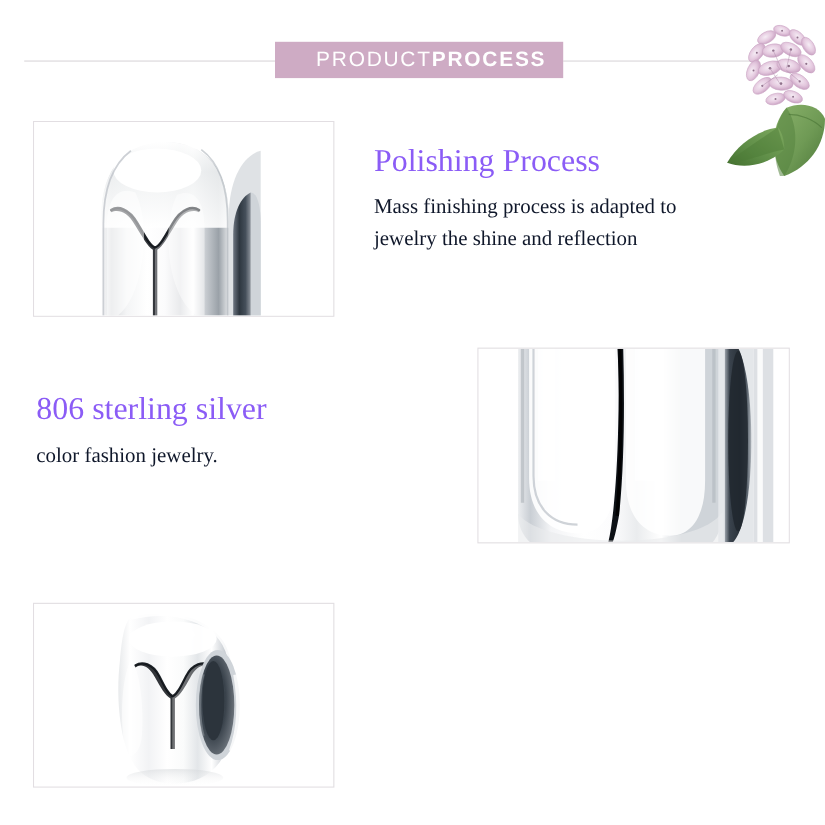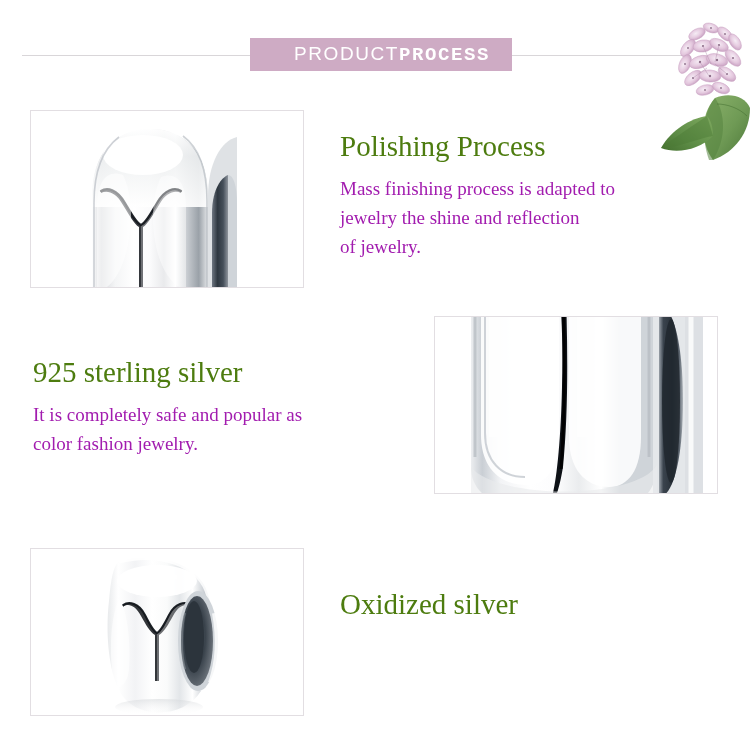--- a/index.html
+++ b/index.html
@@ -44,21 +44,21 @@
     justify-content: center;
     letter-spacing: 1.6px;
   }
   .banner-text {
     font-family: "Liberation Sans", sans-serif;
     font-size: 19px;
     color: #ffffff;
     white-space: nowrap;
   }
   .banner-text .light { font-weight: 400; margin-left: 22px; }
-  .banner-text .bold  { font-weight: 700; font-family: Liberation Mono, monospace; }
+  .banner-text .bold  { font-weight: 700; }
 
   
   .flower {
     position: absolute;
     left: 655px;
     top: 12px;
     width: 95px;
     height: 148px;
     pointer-events: none;
   }
@@ -78,29 +78,29 @@
 
   .textblock { position: absolute; }
   .text-1 { left: 340px; top: 130px; width: 340px; }
   .text-2 { left: 33px;  top: 356px; width: 330px; }
   .text-3 { left: 340px; top: 588px; width: 360px; }
 
   .heading {
     font-family: "Liberation Serif", serif;
     font-size: 29px;
     font-weight: 400;
-    color: #4d7c0f;
+    color: #8b5cf6;
     margin: 0 0 12px 0;
     line-height: 1.15;
     white-space: nowrap;
   }
   .body {
     font-family: "Liberation Serif", serif;
     font-size: 19px;
-    color: #a21caf;
+    color: #0f172a;
     line-height: 1.52;
     margin: 0;
   }
   .body .ln { display: block; white-space: nowrap; }
 </style>
 </head>
 <body>
 
 <div class="header">
 
@@ -242,21 +242,20 @@
       <path d="M176 176 L176 90 C176 56 167 36 152 25" fill="none" stroke="#aeb4ba" stroke-width="1.6" opacity="0.6"></path>
     </g>
   </svg>
 </div>
 
 <div class="textblock text-1">
   <h2 class="heading">Polishing Process</h2>
   <p class="body">
     <span class="ln">Mass finishing process is adapted to</span>
     <span class="ln">jewelry the shine and reflection</span>
-    <span class="ln">of jewelry.</span>
   </p>
 </div>
 
 <div class="photo photo-2">
   <svg viewBox="0 0 282 176" preserveAspectRatio="xMidYMid slice">
     <defs>
       <linearGradient id="g2body" x1="0" y1="0" x2="1" y2="0">
         <stop offset="0%" stop-color="#eceef0"></stop>
         <stop offset="6%" stop-color="#c9ced4"></stop>
         <stop offset="16%" stop-color="#f3f4f6"></stop>
@@ -302,23 +301,22 @@
       <path d="M152 -20 L152 120" stroke="#ffffff" stroke-width="20" opacity="0.7"></path>
       <path d="M40 -20 L40 140" stroke="#b7bcc2" stroke-width="3" opacity="0.75"></path>
       <path d="M214 -20 L214 140" stroke="#b0b6bc" stroke-width="3" opacity="0.6"></path>
 
       <path d="M36 150 C60 182 200 184 222 148 L222 176 L36 176 Z" fill="#e9ebed" opacity="0.6"></path>
     </g>
   </svg>
 </div>
 
 <div class="textblock text-2">
-  <h2 class="heading">925 sterling silver</h2>
+  <h2 class="heading">806 sterling silver</h2>
   <p class="body">
-    <span class="ln">It is completely safe and popular as</span>
     <span class="ln">color fashion jewelry.</span>
   </p>
 </div>
 
 <div class="photo photo-3">
   <svg viewBox="0 0 272 166" preserveAspectRatio="xMidYMid slice">
     <defs>
       <linearGradient id="g3body" x1="0" y1="0" x2="1" y2="0">
         <stop offset="0%" stop-color="#e8eaec"></stop>
         <stop offset="10%" stop-color="#ffffff"></stop>
@@ -371,14 +369,13 @@
       <path d="M154 64 C150 78 150 106 154 120" fill="none" stroke="#8e959d" stroke-width="2" opacity="0.55"></path>
 
       <path d="M184 64 C188 86 188 112 180 134" fill="none" stroke="#ffffff" stroke-width="6" opacity="0.8"></path>
 
       <ellipse cx="128" cy="158" rx="44" ry="8" fill="url(#g3shadow)"></ellipse>
     </g>
   </svg>
 </div>
 
 <div class="textblock text-3">
-  <h2 class="heading">Oxidized silver</h2>
 </div>
 
 </body></html>

